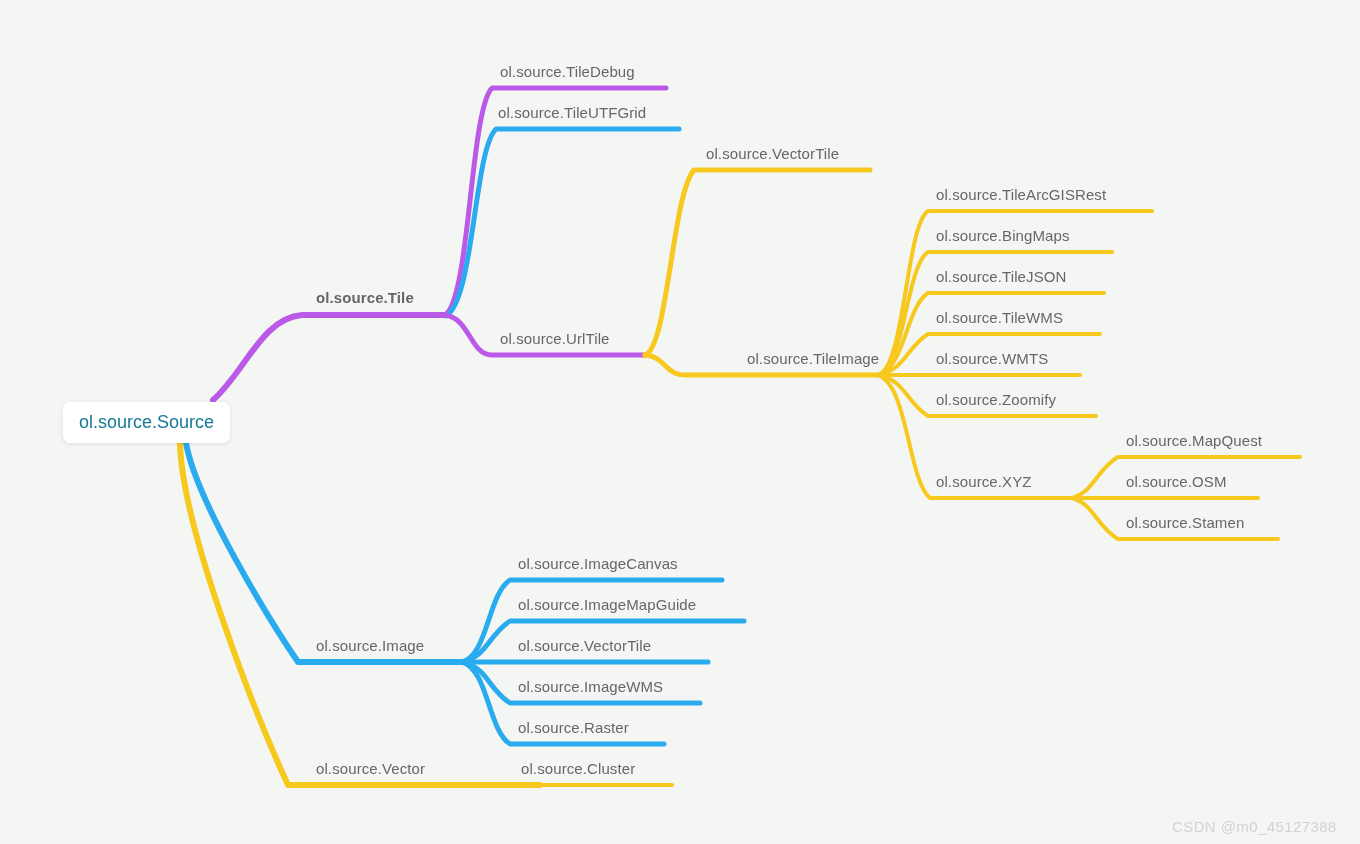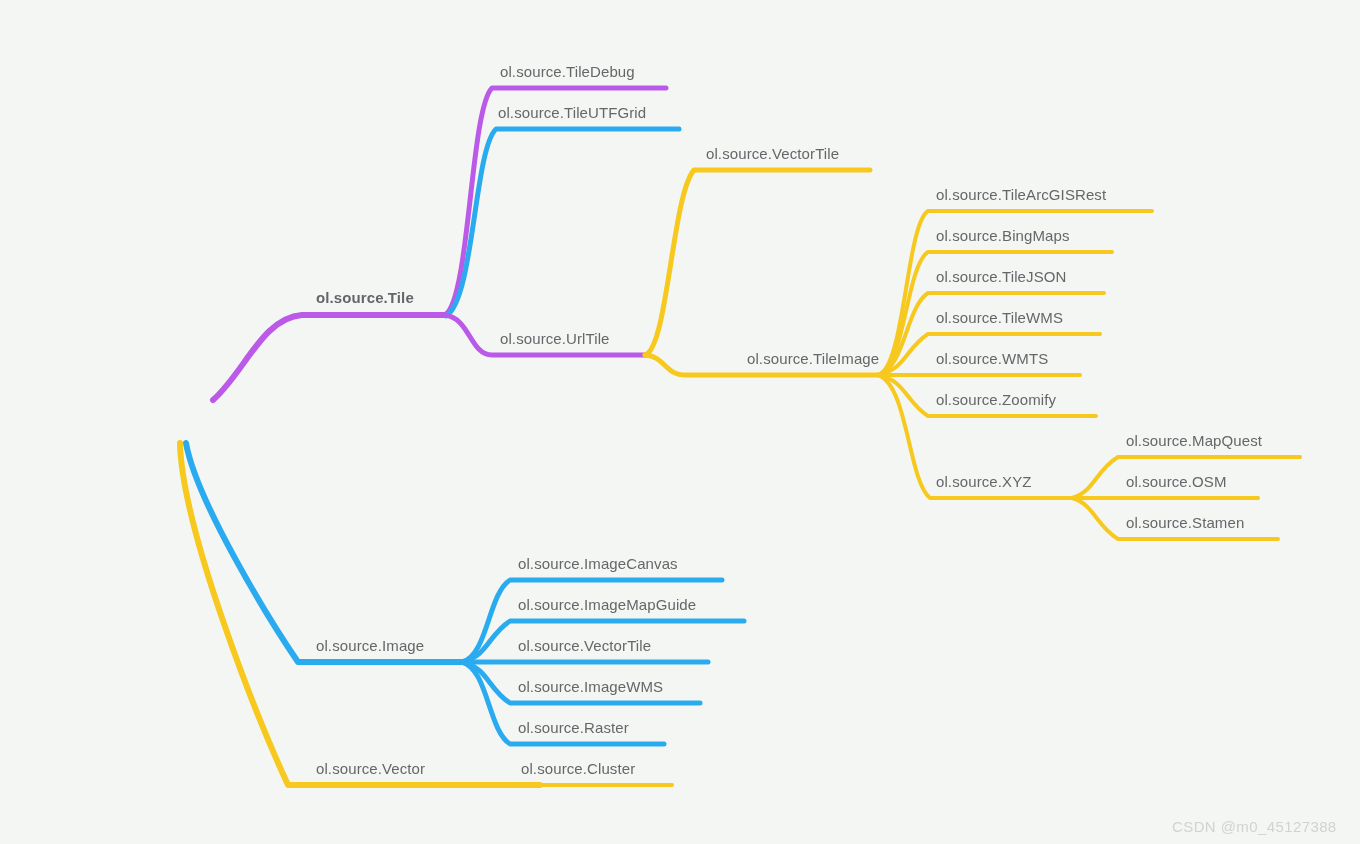--- a/index.html
+++ b/index.html
@@ -92,20 +92,23 @@
       <path stroke="#2aabf0" stroke-width="5" d="M 462,662 C 488,668 488,689 510,703 L 700,703"></path>
       <path stroke="#2aabf0" stroke-width="5" d="M 462,662 C 488,669 488,730 510,744 L 664,744"></path>
 
       <path stroke="#f7c81e" stroke-width="6" d="M 180,443 C 182,530 258,720 288,785 L 540,785"></path>
 
       <path stroke="#f7c81e" stroke-width="4" d="M 540,785 L 672,785"></path>
 
     </g>
   </svg>
 
+  <div class="root-node" style="left:63px; top:402px;">
+    <span>ol.source.Source</span>
+  </div>
 
   <div class="node-label" style="left:316px; top:290px;font-weight:bold;"><span>ol.source.Tile</span></div>
   <div class="node-label" style="left:500px; top:64px;"><span>ol.source.TileDebug</span></div>
   <div class="node-label" style="left:498px; top:105px;"><span>ol.source.TileUTFGrid</span></div>
   <div class="node-label" style="left:500px; top:331px;"><span>ol.source.UrlTile</span></div>
   <div class="node-label" style="left:706px; top:146px;"><span>ol.source.VectorTile</span></div>
   <div class="node-label" style="left:706px; top:351px;margin-left:41px;"><span>ol.source.TileImage</span></div>
   <div class="node-label" style="left:936px; top:187px;"><span>ol.source.TileArcGISRest</span></div>
   <div class="node-label" style="left:936px; top:228px;"><span>ol.source.BingMaps</span></div>
   <div class="node-label" style="left:936px; top:269px;"><span>ol.source.TileJSON</span></div>

